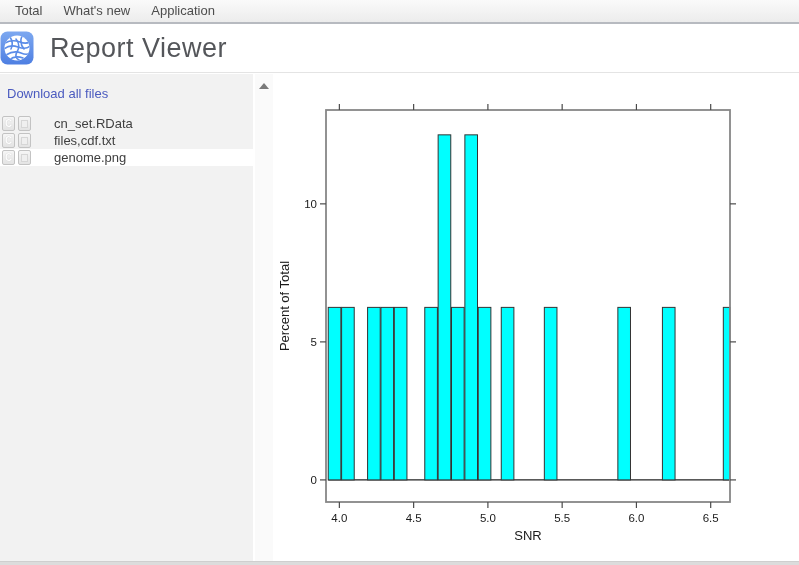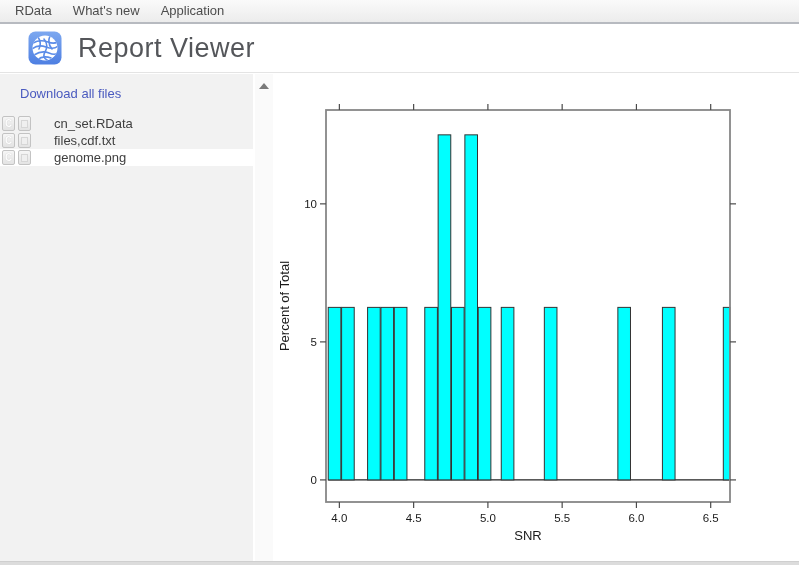--- a/index.html
+++ b/index.html
@@ -18,37 +18,37 @@
     padding-left:15px; gap:21px;
   }
   .menubar .menu-item {
     font-size:13px; color:#4d4d4d; cursor:pointer; line-height:22px;
   }
 
   
   .header {
     height:49px; width:100%; background:#fff;
     border-bottom:1px solid #e4e4e4;
-    display:flex; align-items:center; padding-left:28px;
+    display:flex; align-items:center; padding-left:0;
   }
   .logo { width:34px; height:34px; flex:0 0 auto; }
   .header-title {
     margin-left:16px; font-size:27px; color:#54565a;
     letter-spacing:0.5px; font-weight:400;
   }
 
   
   .content { position:absolute; top:74px; left:0; right:0; bottom:4px; display:flex; }
 
   .sidebar {
     width:253px; background:#f2f2f2; position:relative; flex:0 0 auto;
     padding-top:10px;
   }
   .download-link {
-    display:inline-block; margin:0 0 14px 20px;
+    display:inline-block; margin:0 0 14px 7px;
     font-size:13px; color:#4a5abf; cursor:pointer; text-decoration:none;
   }
   .file-row {
     height:17px; display:flex; align-items:center; padding-left:2px;
     cursor:pointer;
   }
   .file-row.selected { background:#ffffff; }
   .mini-btn {
     width:13px; height:15px; margin-right:3px; border:1px solid #c3c3c3;
     border-radius:2px; background:linear-gradient(#f6f6f6,#e3e3e3);
@@ -77,21 +77,21 @@
   
   .bottom-strip {
     position:absolute; left:0; right:0; bottom:0; height:4px;
     background:#dcdcdc; border-top:1px solid #cfcfcf;
   }
 </style>
 </head>
 <body>
 
 <div class="menubar">
-  <span class="menu-item">RData</span>
+  <span class="menu-item">Total</span>
   <span class="menu-item">What's new</span>
   <span class="menu-item">Application</span>
 </div>
 
 <div class="header">
   <span class="logo">
     <svg width="34" height="34" viewBox="0 0 34 34">
       <defs>
         <linearGradient id="tileGrad" x1="0" y1="0" x2="0" y2="1">
           <stop offset="0" stop-color="#7da8f0"></stop>

